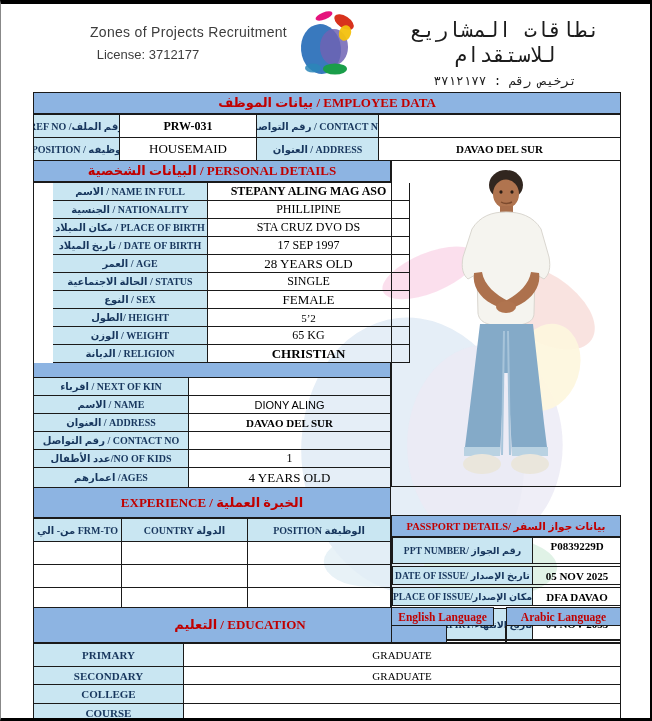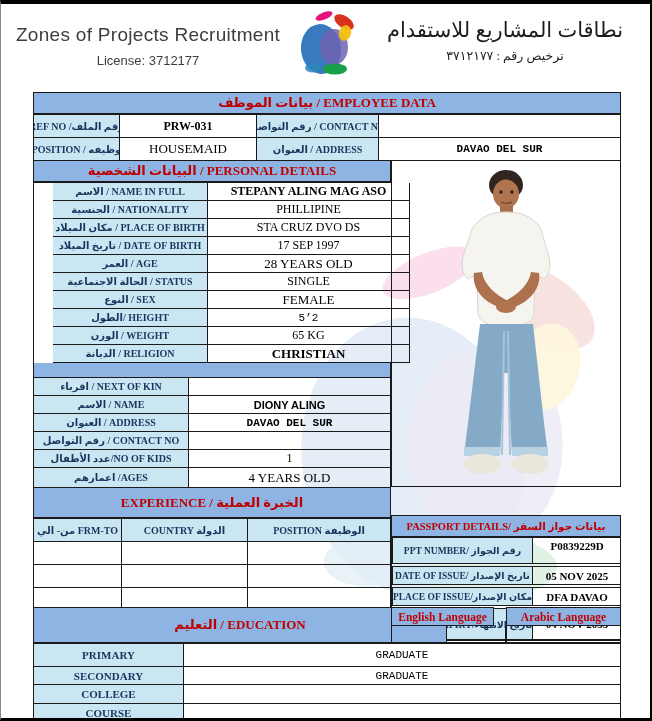--- a/index.html
+++ b/index.html
@@ -13,41 +13,41 @@
   }
   html,body{margin:0;padding:0;background:#e9e9e9;}
   .page{
     position:relative;width:652px;height:721px;background:#fff;margin:0 auto;
     box-sizing:border-box;border-top:4px solid #000;border-bottom:3px solid #000;
     border-left:1px solid #888;border-right:2px solid #000;
     font-family:var(--serif);overflow:hidden;
   }
   
   .hdr-left{position:absolute;left:8px;top:20px;width:278px;text-align:center;color:#3d3d3d;font-family:var(--sans);}
-  .company-en{font-size:19px;letter-spacing:.3px;}
+  .company-en{font-size:14px;letter-spacing:.3px;text-align:right;}
   .license-en{font-size:13px;margin-top:7px;}
   .logo{position:absolute;left:295px;top:5px;width:62px;height:72px;}
-  .hdr-right{position:absolute;left:366px;top:14px;width:276px;text-align:center;direction:rtl;color:#1c1c1c;font-family:Liberation Serif, serif;}
+  .hdr-right{position:absolute;left:366px;top:14px;width:276px;text-align:center;direction:rtl;color:#1c1c1c;font-family:Liberation Mono, monospace;}
   .company-ar{font-size:21px;}
   .license-ar{font-size:12.5px;margin-top:5px;}
   
   .watermark{position:absolute;left:250px;top:230px;width:390px;height:400px;opacity:.13;z-index:0;}
   
   .sec{position:absolute;z-index:1;box-sizing:border-box;}
   .bar{box-sizing:border-box;border:1px solid var(--line);background:var(--hdrblue);
        display:flex;align-items:center;justify-content:center;
        font-weight:bold;color:var(--red);font-size:13px;}
   .tbl{display:grid;box-sizing:border-box;border-left:1px solid var(--line);border-top:1px solid var(--line);}
   .c{box-sizing:border-box;border-right:1px solid var(--line);border-bottom:1px solid var(--line);
      display:flex;align-items:center;justify-content:center;text-align:center;overflow:hidden;white-space:nowrap;}
   .lab{background:var(--lblue);color:var(--navy);font-weight:bold;font-size:10px;}
   .val{font-size:12px;color:#000;background:transparent;}
   .b{font-weight:bold;}
-  .sm{font-size:11px;font-family:Liberation Mono, monospace;}
-  .sansb{font-family:var(--sans);font-weight:bold;font-size:11px;}
+  .sm{font-size:11px;}
+  .sansb{font-family:var(--sans);font-weight:normal;font-size:11px;}
   .sep{box-sizing:border-box;background:var(--hdrblue);border:1px solid var(--line);border-top:none;}
   .vtop{align-items:flex-start;padding-top:2px;}
   
   .photo-cell{position:absolute;left:390px;top:156px;width:230px;height:327px;box-sizing:border-box;
     border:1px solid var(--line);display:flex;align-items:flex-start;justify-content:center;z-index:1;background:transparent;}
   
   .prow{display:grid;grid-template-columns:141px 88px;}
   .pgap{height:2px;}
   .pwrap{box-sizing:border-box;border-left:1px solid var(--line);border-right:1px solid var(--line);border-bottom:1px solid var(--line);}
   .plab{box-sizing:border-box;background:var(--lblue);color:var(--navy);font-weight:bold;font-size:9.5px;

